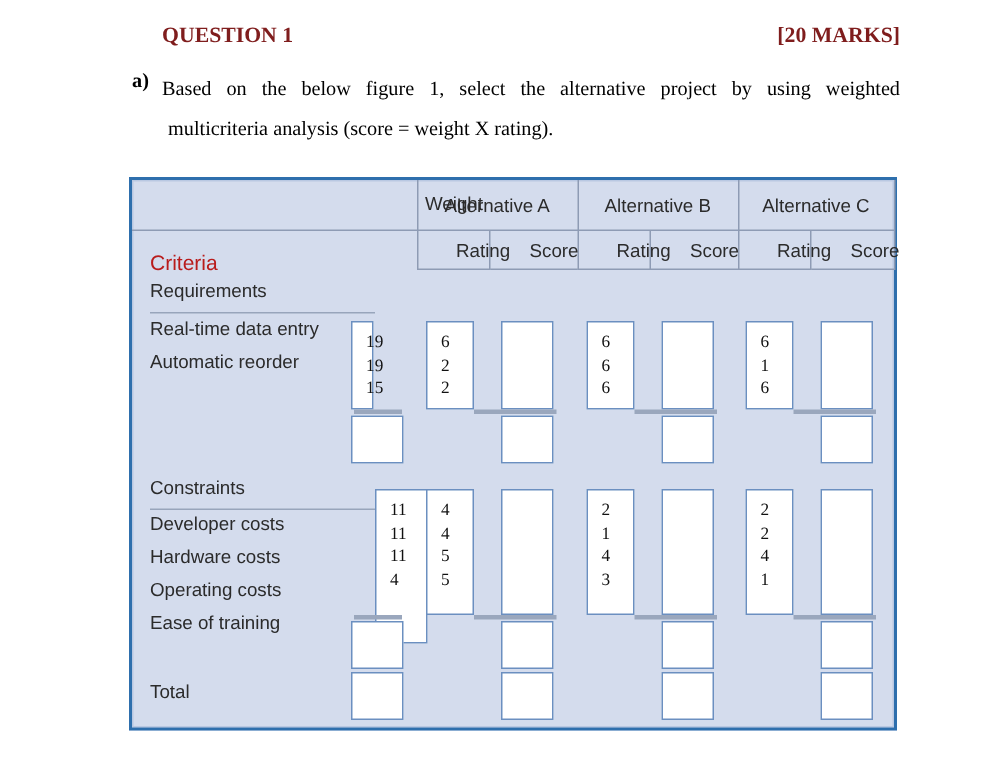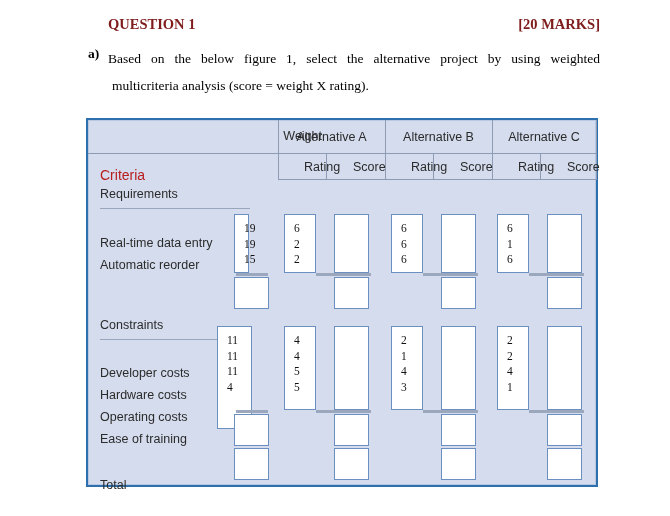--- a/index.html
+++ b/index.html
@@ -146,21 +146,20 @@
     width: 150px;
     height: 1px;
     background: #98a5bb;
   }
   .crit-label {
     position: absolute;
     left: 12px;
     font-size: 12.5px;
     color: #2b2b2b;
     white-space: nowrap;
-    margin-top: 24px;
   }
 
   
   .vbox {
     position: absolute;
     background: #ffffff;
     border: 1px solid #6b8fc0;
     box-sizing: border-box;
     font-family: "Liberation Serif", serif;
     font-size: 11.5px;
@@ -265,21 +264,21 @@
   <div class="vbox empty" style="left:459px;top:157px;width:35px;height:32px;"></div>
 
   <div class="sect-title" style="top:198px;">Constraints</div>
   <div class="sect-rule" style="top:219px;"></div>
 
   <div class="crit-label" style="top:222px;">Developer costs</div>
   <div class="crit-label" style="top:244px;">Hardware costs</div>
   <div class="crit-label" style="top:266px;">Operating costs</div>
   <div class="crit-label" style="top:288px;">Ease of training</div>
 
-  <div class="vbox" style="left:129px;top:206px;width:35px;height:103px;">
+  <div class="vbox" style="left:162px;top:206px;width:35px;height:103px;">
     <span class="num">11</span>
     <span class="num">11</span>
     <span class="num">11</span>
     <span class="num">4</span>
   </div>
   <div class="shadow-rule" style="left:148px;top:290px;width:32px;"></div>
 
   <div class="vbox" style="left:196px;top:206px;width:32px;height:84px;">
     <span class="num">4</span>
     <span class="num">4</span>

